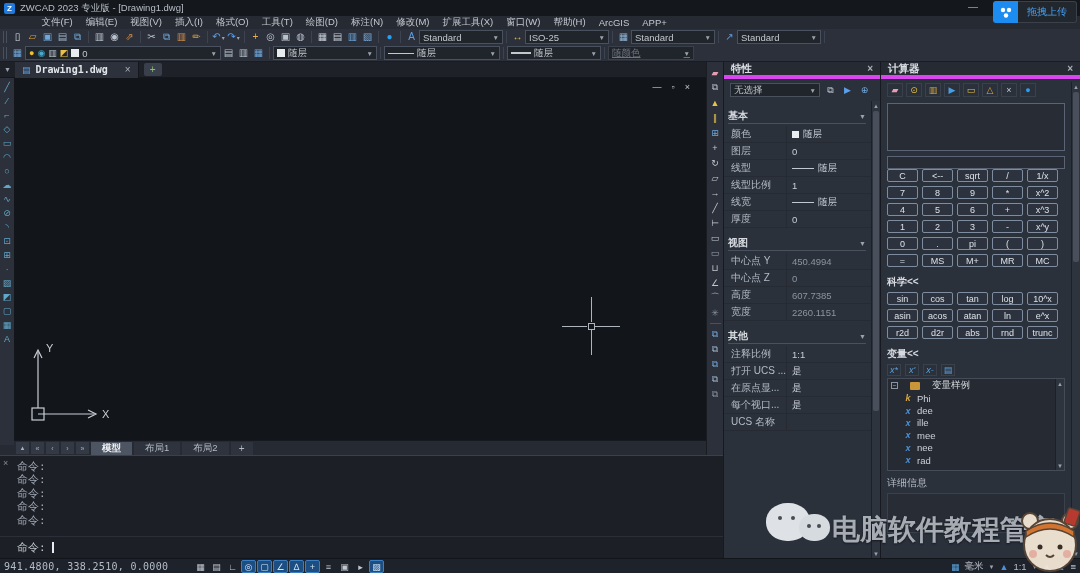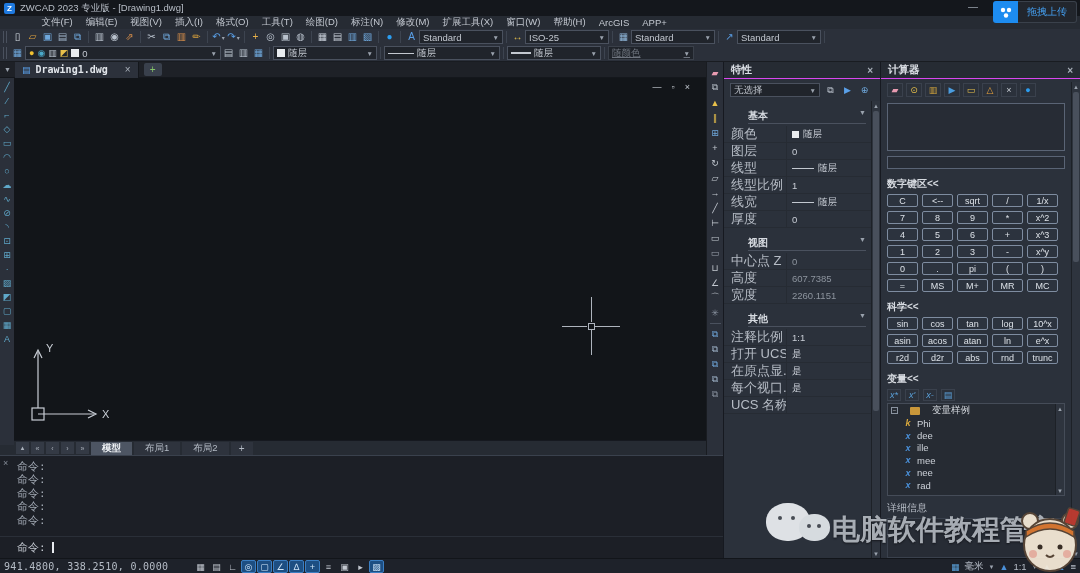--- a/index.html
+++ b/index.html
@@ -72,30 +72,30 @@
 .cmd-close{position:absolute;left:3px;top:2px;color:#858c97;font-size:9px;}
 .cmd-hist{position:absolute;left:17px;top:4px;font-family:"DejaVu Sans Mono","Liberation Mono",monospace;font-size:11px;color:#a2a9b4;line-height:13.4px;}
 .cmd-sep{position:absolute;left:0;right:0;bottom:21px;border-top:1px solid #2a2f38;}
 .cmd-input{position:absolute;left:17px;bottom:4px;height:14px;display:flex;align-items:center;font-family:"DejaVu Sans Mono","Liberation Mono",monospace;font-size:11px;color:#c3c8d0;}
 .caret-bar{width:2px;height:11px;background:#e8ebef;margin-left:6px;}
 
 
 .panel{position:absolute;top:62px;background:#2b313b;border-left:1px solid #161920;}
 .props{left:723px;width:157px;height:496px;}
 .calc{left:880px;width:200px;height:496px;}
-.panel-title{height:17px;display:flex;align-items:center;padding:0 7px;font-weight:bold;color:#dde1e7;font-size:10.5px;background:#262b33;border-bottom:1px solid #d946ef;}
+.panel-title{height:17px;display:flex;align-items:center;padding:0 7px;font-weight:bold;color:#dde1e7;font-size:10.5px;background:#262b33;border-bottom:4px solid #d946ef;}
 .panel-close{margin-left:auto;color:#aab1bb;font-size:10px;}
 .props-selector{display:flex;align-items:center;gap:3px;padding:4px 4px 3px 6px;}
 .sel-combo{width:90px;}
 .mini-i{width:15px;height:13px;display:flex;align-items:center;justify-content:center;font-size:9px;color:#b9c0ca;}
 .props-body{position:absolute;top:39px;left:0;right:9px;bottom:0;overflow:hidden;}
-.sec-h{display:flex;align-items:flex-start;height:15px;margin:8px 5px 2px 24px;font-weight:bold;color:#d6dae0;font-size:10px;border-bottom:1px solid #4a515e;}
+.sec-h{display:flex;align-items:center;height:15px;margin:8px 5px 2px 4px;font-weight:bold;color:#d6dae0;font-size:10px;border-bottom:1px solid #4a515e;}
 .sec-h .arrow{margin-left:auto;font-size:7px;color:#9aa2ad;}
 .prow{display:flex;height:17px;align-items:center;border-bottom:1px solid #262b33;padding-left:7px;}
-.plabel{width:55px;flex:none;color:#b6bcc5;font-size:13px;overflow:hidden;white-space:nowrap;}
+.plabel{width:55px;flex:none;color:#b6bcc5;font-size:10px;overflow:hidden;white-space:nowrap;}
 .pval{flex:1;border-left:1px solid #262b33;height:100%;display:flex;align-items:center;padding-left:5px;color:#c9ced6;font-size:9.5px;gap:4px;overflow:hidden;white-space:nowrap;}
 .pval.ro{color:#8d949e;}
 .vscroll{position:absolute;width:9px;background:#2e343e;border-left:1px solid #1d2127;}
 .vthumb{position:absolute;left:1px;right:1px;background:#49505c;border-radius:2px;}
 .varrow{position:absolute;left:0;right:0;height:9px;color:#9aa2ad;font-size:6px;display:flex;align-items:center;justify-content:center;}
 
 
 .calc-toolbar{display:flex;gap:3px;padding:4px 5px 3px 6px;}
 .ct-i{width:16px;height:14px;border:1px solid #3a414d;display:flex;align-items:center;justify-content:center;font-size:9px;}
 .calc-hist{margin:3px 15px 0 6px;height:48px;background:#272c35;border:1px solid #5a6475;}
@@ -589,20 +589,26 @@
           <div class="plabel">厚度</div>
           <div class="pval">
             <span>0</span>
           </div>
         </div>
         <div class="sec-h">
           <span>视图</span>
           <span class="arrow">▼</span>
         </div>
         <div class="prow">
+          <div class="plabel">中心点 Y</div>
+          <div class="pval ro">
+            <span>450.4994</span>
+          </div>
+        </div>
+        <div class="prow">
           <div class="plabel">中心点 Z</div>
           <div class="pval ro">
             <span>0</span>
           </div>
         </div>
         <div class="prow">
           <div class="plabel">高度</div>
           <div class="pval ro">
             <span>607.7385</span>
           </div>
@@ -681,21 +687,20 @@
         </div>
         <div class="ct-i">
           <span style="color: rgb(199, 204, 211);">×</span>
         </div>
         <div class="ct-i">
           <span style="color: rgb(43, 157, 240);">●</span>
         </div>
       </div>
     <div class="calc-hist"></div>
     <div class="calc-inp"></div>
-    <div class="calc-sec">数字键区&lt;&lt;</div>
     <div class="keypad" id="keypad">
         <div class="key">C</div>
         <div class="key">&lt;--</div>
         <div class="key">sqrt</div>
         <div class="key">/</div>
         <div class="key">1/x</div>
         <div class="key">7</div>
         <div class="key">8</div>
         <div class="key">9</div>
         <div class="key">*</div>

